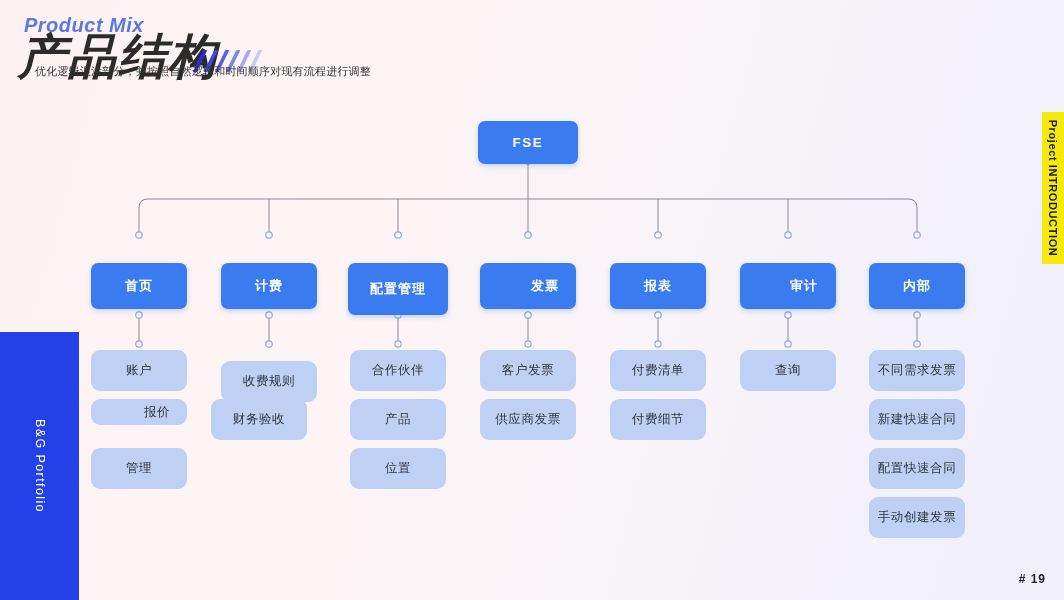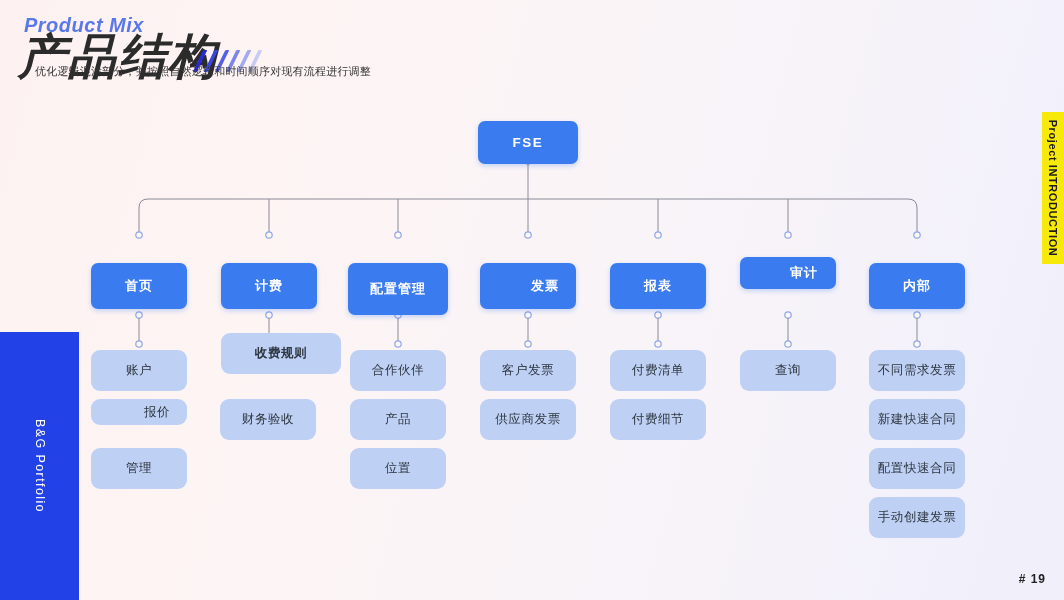--- a/index.html
+++ b/index.html
@@ -141,33 +141,33 @@
         <path d="M917 318 L917 341" fill="none" stroke="#8a8a96" stroke-width="1"></path>
         <circle cx="917" cy="344" r="3.2" fill="#fdf6f6" stroke="#8fa6e8" stroke-width="1.2"></circle>
       </svg>
     <div id="nodes">
         <div class="node node-root" style="left: 478px; top: 86px; width: 100px; height: 43px; margin-top: 35px;">FSE</div>
         <div class="node node-lvl1" style="left: 91px; top: 263px; width: 96px; height: 46px;">首页</div>
         <div class="node node-leaf" style="left: 91px; top: 350px; width: 96px; height: 41px;">账户</div>
         <div class="node node-leaf" style="left: 91px; top: 399px; width: 96px; height: 26px; padding-left: 36px;">报价</div>
         <div class="node node-leaf" style="left: 91px; top: 448px; width: 96px; height: 41px;">管理</div>
         <div class="node node-lvl1" style="left: 221px; top: 263px; width: 96px; height: 46px;">计费</div>
-        <div class="node node-leaf" style="left: 221px; top: 333px; width: 120px; height: 41px; font-weight: bold;">收费规则</div>
-        <div class="node node-leaf" style="left: 220px; top: 399px; width: 96px; height: 41px;">财务验收</div>
+        <div class="node node-leaf" style="left: 221px; top: 361px; width: 96px; height: 41px;">收费规则</div>
+        <div class="node node-leaf" style="left: 211px; top: 399px; width: 96px; height: 41px;">财务验收</div>
         <div class="node node-lvl1" style="left: 348px; top: 263px; width: 100px; height: 52px;">配置管理</div>
         <div class="node node-leaf" style="left: 350px; top: 350px; width: 96px; height: 41px;">合作伙伴</div>
         <div class="node node-leaf" style="left: 350px; top: 399px; width: 96px; height: 41px;">产品</div>
         <div class="node node-leaf" style="left: 350px; top: 448px; width: 96px; height: 41px;">位置</div>
         <div class="node node-lvl1" style="left: 480px; top: 263px; width: 96px; height: 46px; padding-left: 34px;">发票</div>
         <div class="node node-leaf" style="left: 480px; top: 350px; width: 96px; height: 41px;">客户发票</div>
         <div class="node node-leaf" style="left: 480px; top: 399px; width: 96px; height: 41px;">供应商发票</div>
         <div class="node node-lvl1" style="left: 610px; top: 263px; width: 96px; height: 46px;">报表</div>
         <div class="node node-leaf" style="left: 610px; top: 350px; width: 96px; height: 41px;">付费清单</div>
         <div class="node node-leaf" style="left: 610px; top: 399px; width: 96px; height: 41px; text-align: center;">付费细节</div>
-        <div class="node node-lvl1" style="left: 740px; top: 257px; width: 96px; height: 32px; padding-left: 32px;">审计</div>
+        <div class="node node-lvl1" style="left: 740px; top: 263px; width: 96px; height: 46px; padding-left: 32px;">审计</div>
         <div class="node node-leaf" style="left: 740px; top: 350px; width: 96px; height: 41px;">查询</div>
         <div class="node node-lvl1" style="left: 869px; top: 263px; width: 96px; height: 46px;">内部</div>
         <div class="node node-leaf" style="left: 869px; top: 350px; width: 96px; height: 41px;">不同需求发票</div>
         <div class="node node-leaf" style="left: 869px; top: 399px; width: 96px; height: 41px;">新建快速合同</div>
         <div class="node node-leaf" style="left: 869px; top: 448px; width: 96px; height: 41px;">配置快速合同</div>
         <div class="node node-leaf" style="left: 869px; top: 497px; width: 96px; height: 41px;">手动创建发票</div>
       </div>
   </div>
 
   <div class="left-rail">

